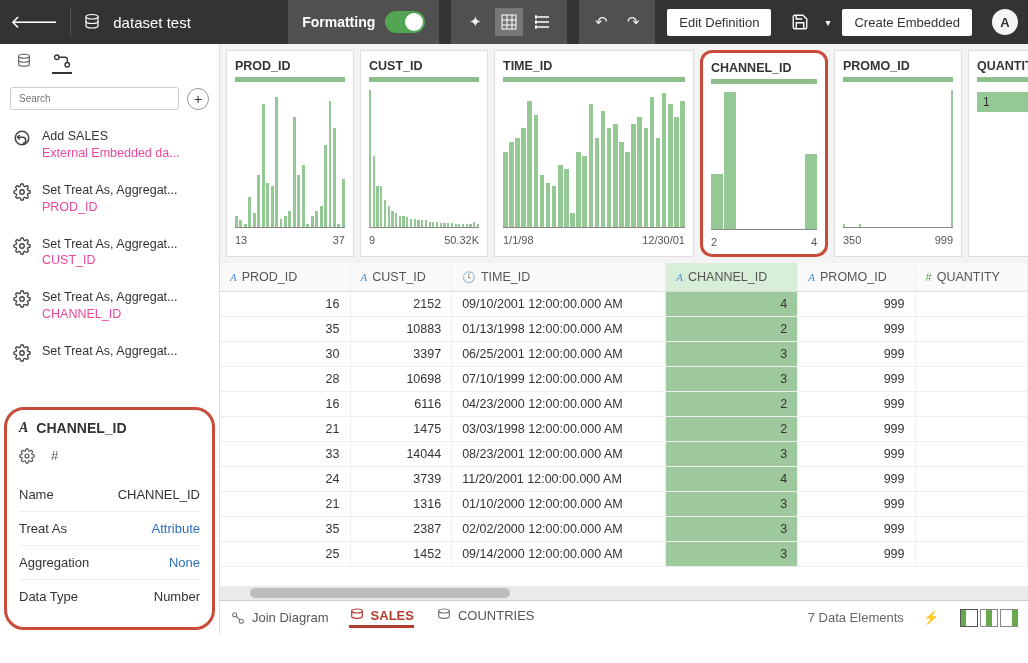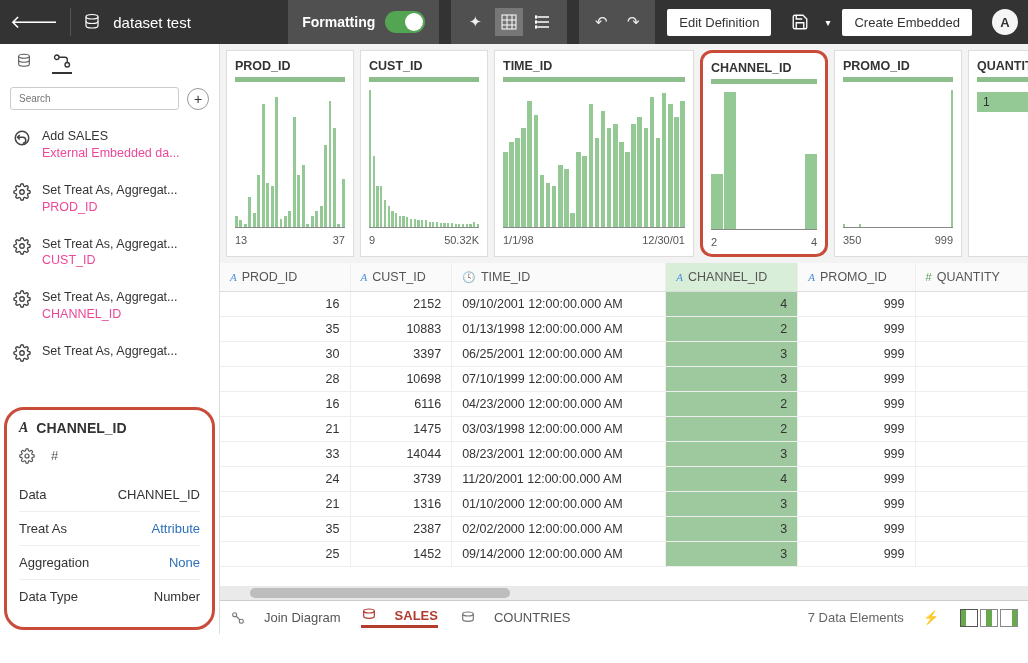--- a/index.html
+++ b/index.html
@@ -73,21 +73,21 @@
 th.selected { background: #d9eed9; }
 td { padding: 5px 10px; border-bottom: 1px solid #eee; border-right: 1px solid #eee; white-space: nowrap; }
 td.num { text-align: right; }
 td.selected { background: #9ec99e; }
 th:first-child, td:first-child { width: 130px; }
 .hscroll { height: 14px; background: #eaeaea; position: relative; }
 .hscroll .thumb { position: absolute; left: 30px; top: 2px; width: 260px; height: 10px; background: #bdbdbd; border-radius: 5px; }
 
 
 .footer { height: 34px; border-top: 1px solid #ccc; display: flex; align-items: center; padding: 0 10px; gap: 20px; font-size: 13px; }
-.footer .fitem { display: flex; align-items: center; gap: 18px; cursor: pointer; color: #555; }
+.footer .fitem { display: flex; gap: 6px; cursor: pointer; color: #555; }
 .footer .fitem.active { color: #b43c2e; font-weight: 700; border-bottom: 3px solid #b43c2e; padding-bottom: 2px; }
 .footer .spacer { flex: 1; }
 .footer .layout-icons { display: flex; gap: 2px; }
 .footer .lic { width: 18px; height: 18px; border: 1px solid #888; display: flex; }
 .footer .lic.sel { border: 1px solid #555; }
 .footer .lic span { flex: 1; }
 .footer .lic span.g { background: #6aa84f; }
 .footer .lic span.w { background: #fff; }
 
 svg { display: block; }
@@ -245,21 +245,21 @@
         <span>
           <svg width="16" height="16" viewBox="0 0 24 24" fill="none" stroke="#555" stroke-width="1.8">
               <circle cx="12" cy="12" r="3"></circle>
               <path d="M19.4 15a1.65 1.65 0 0 0 .33 1.82l.06.06a2 2 0 1 1-2.83 2.83l-.06-.06a1.65 1.65 0 0 0-1.82-.33 1.65 1.65 0 0 0-1 1.51V21a2 2 0 1 1-4 0v-.09A1.65 1.65 0 0 0 9 19.4a1.65 1.65 0 0 0-1.82.33l-.06.06a2 2 0 1 1-2.83-2.83l.06-.06a1.65 1.65 0 0 0 .33-1.82 1.65 1.65 0 0 0-1.51-1H3a2 2 0 1 1 0-4h.09A1.65 1.65 0 0 0 4.6 9a1.65 1.65 0 0 0-.33-1.82l-.06-.06a2 2 0 1 1 2.83-2.83l.06.06a1.65 1.65 0 0 0 1.82.33H9a1.65 1.65 0 0 0 1-1.51V3a2 2 0 1 1 4 0v.09a1.65 1.65 0 0 0 1 1.51 1.65 1.65 0 0 0 1.82-.33l.06-.06a2 2 0 1 1 2.83 2.83l-.06.06a1.65 1.65 0 0 0-.33 1.82V9a1.65 1.65 0 0 0 1.51 1H21a2 2 0 1 1 0 4h-.09a1.65 1.65 0 0 0-1.51 1z"></path>
             </svg>
         </span>
         <span>#</span>
       </div>
       <div id="prop-rows">
           <div class="prow">
-            <span>Data</span>
+            <span>Name</span>
             <span class="pval ">CHANNEL_ID</span>
           </div>
           <div class="prow">
             <span>Treat As</span>
             <span class="pval link">Attribute</span>
           </div>
           <div class="prow">
             <span>Aggregation</span>
             <span class="pval link">None</span>
           </div>

